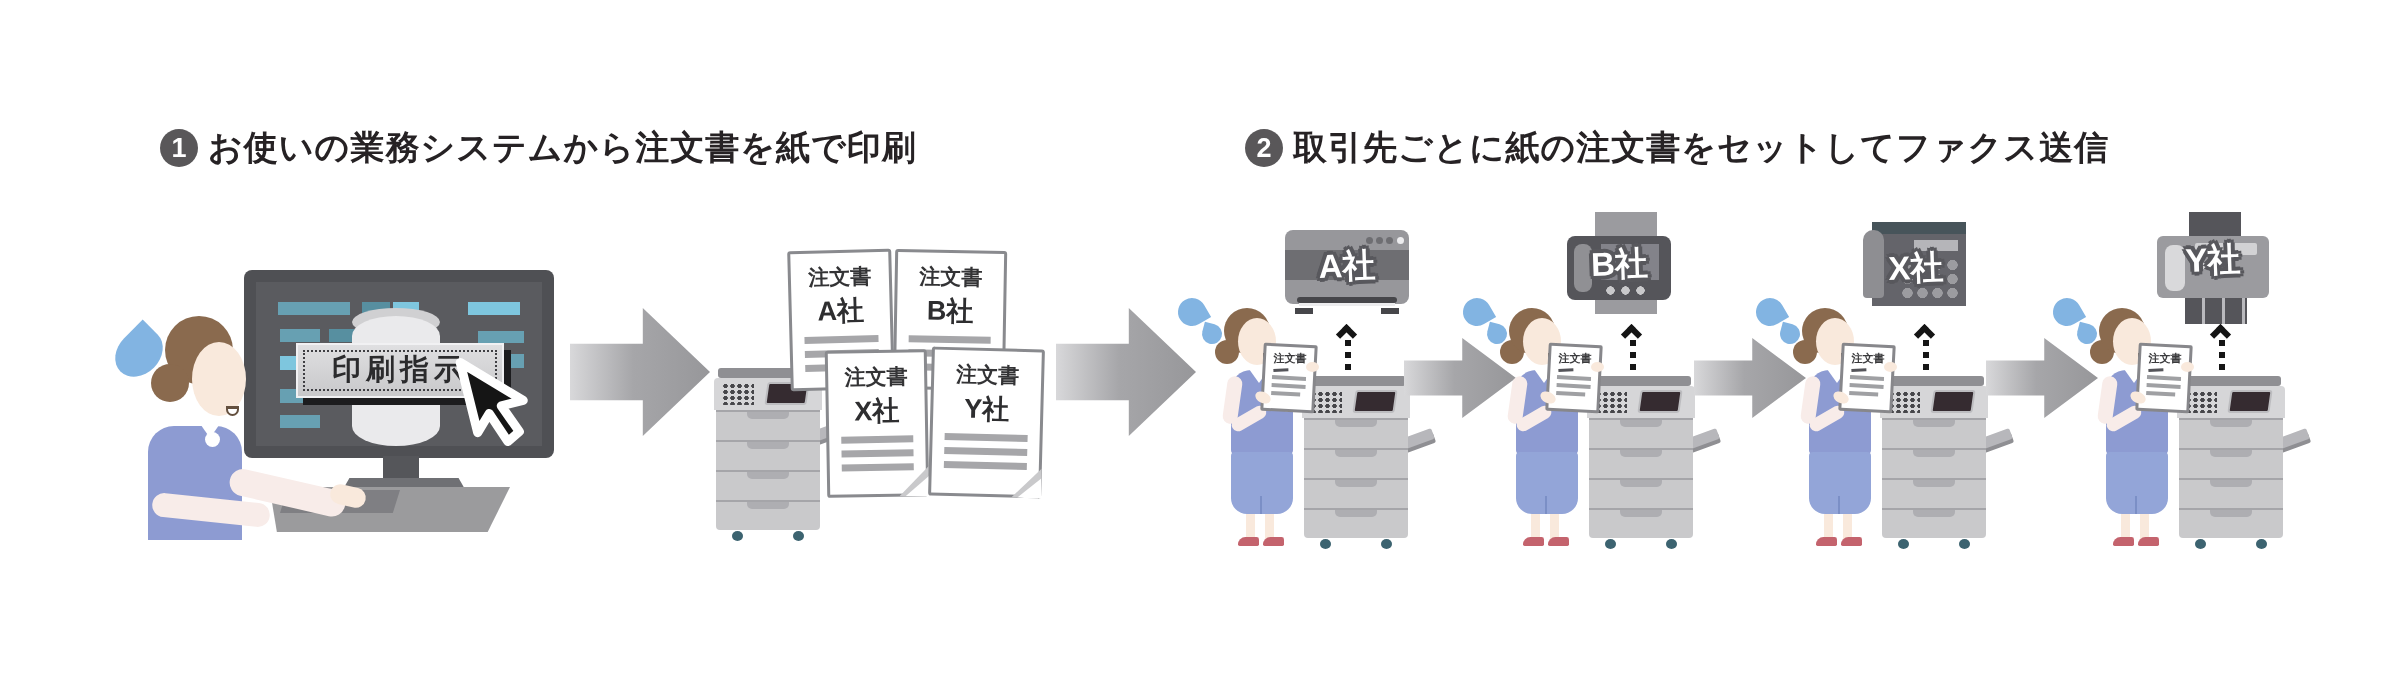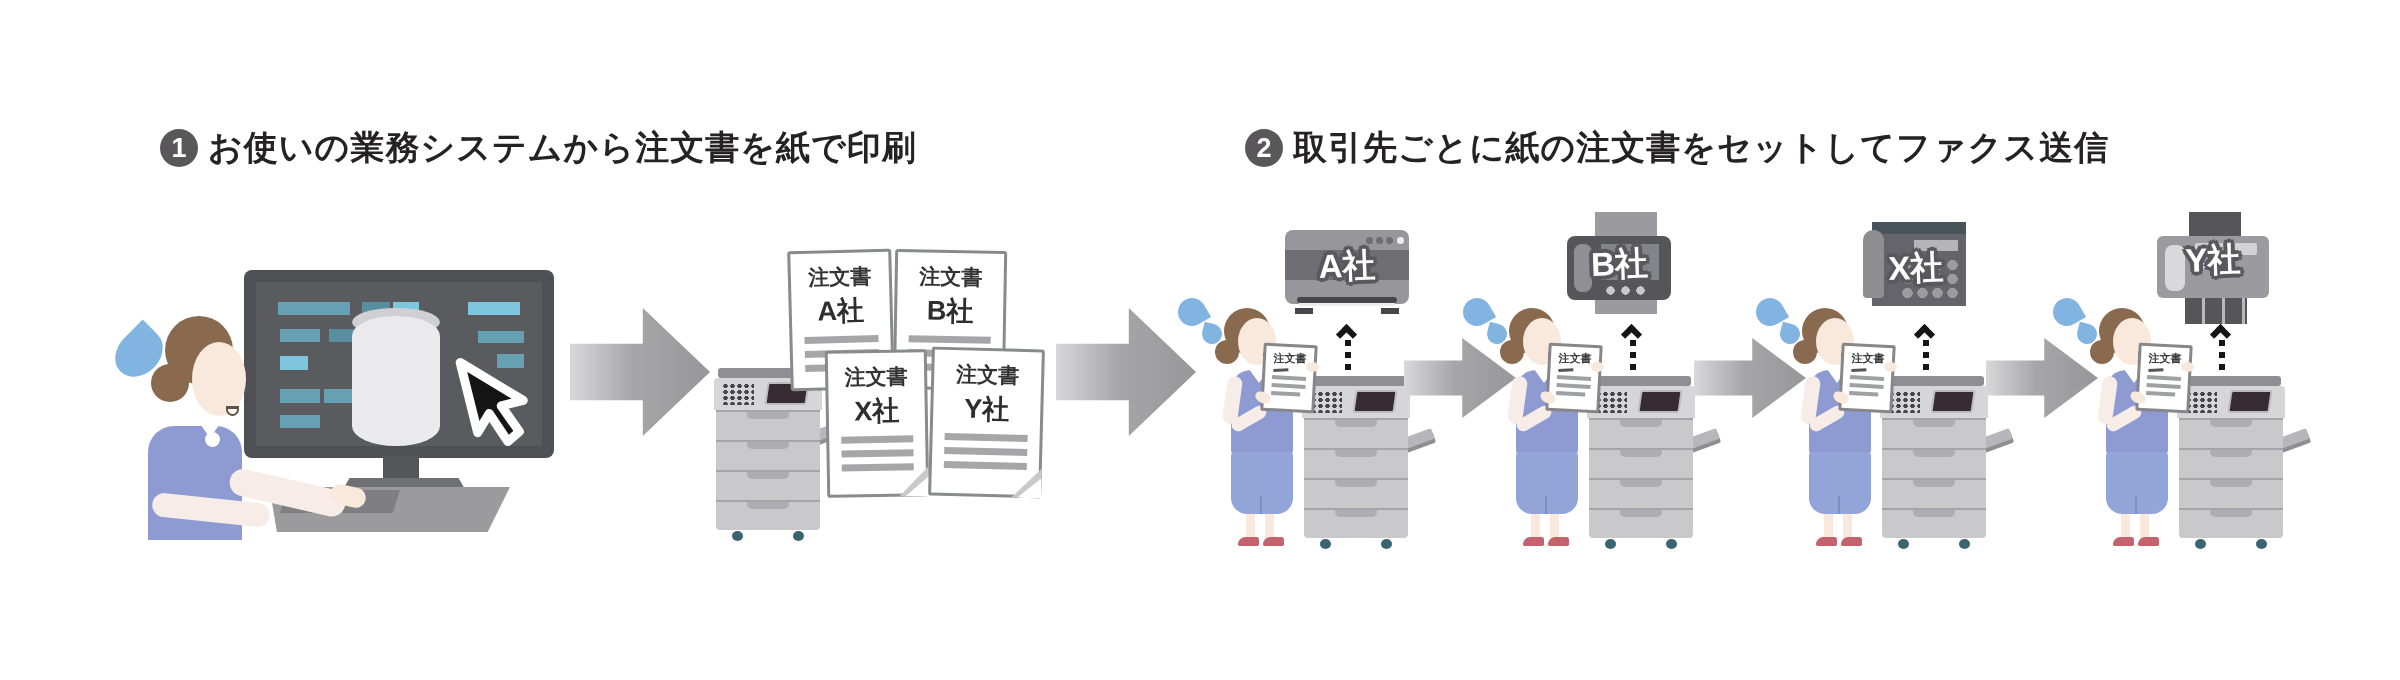--- a/index.html
+++ b/index.html
@@ -174,20 +174,23 @@
         <div class="bar c-teal" style="left:222px;top:49px;width:46px;height:12px;"></div>
         <div class="bar c-blue" style="left:24px;top:74px;width:28px;height:14px;"></div>
         <div class="bar c-teal" style="left:241px;top:72px;width:27px;height:14px;"></div>
         <div class="bar c-teal" style="left:24px;top:107px;width:40px;height:14px;"></div>
         <div class="bar c-teal" style="left:68px;top:107px;width:44px;height:14px;"></div>
         <div class="bar c-teal" style="left:24px;top:133px;width:40px;height:13px;"></div>
         <div class="bar c-blue" style="left:127px;top:133px;width:26px;height:13px;"></div>
         <div class="db-top"></div>
         <div class="db-body"></div>
       </div>
+      <div class="print-btn">
+        <span>印刷指示</span>
+      </div>
       <svg class="cursor" viewBox="0 0 40 46" style="transform:rotate(-14deg);">
         <path d="M8 2 L8 34 L15 27 L20 41 L26 38 L21 25 L31 25 Z" fill="#151515" stroke="#ffffff" stroke-width="4" stroke-linejoin="round"></path>
       </svg>
     </div>
     <div class="stand"></div>
     <div class="standbase"></div>
     <div class="desk"></div>
     <div class="keyboard"></div>
 
     <div class="c-hair" style="left:165px;top:316px;width:68px;height:68px;"></div>

